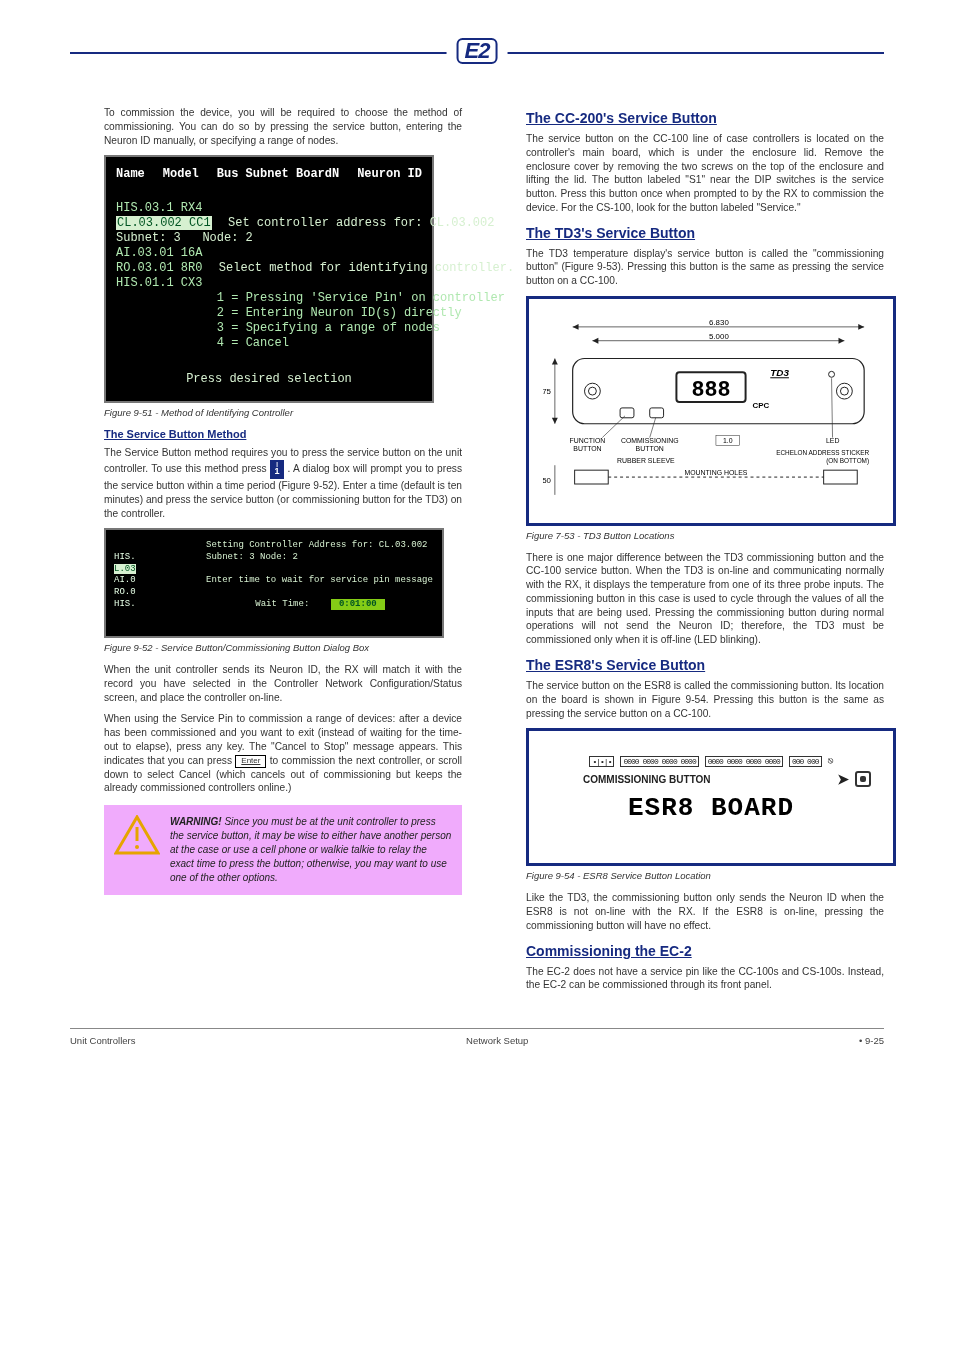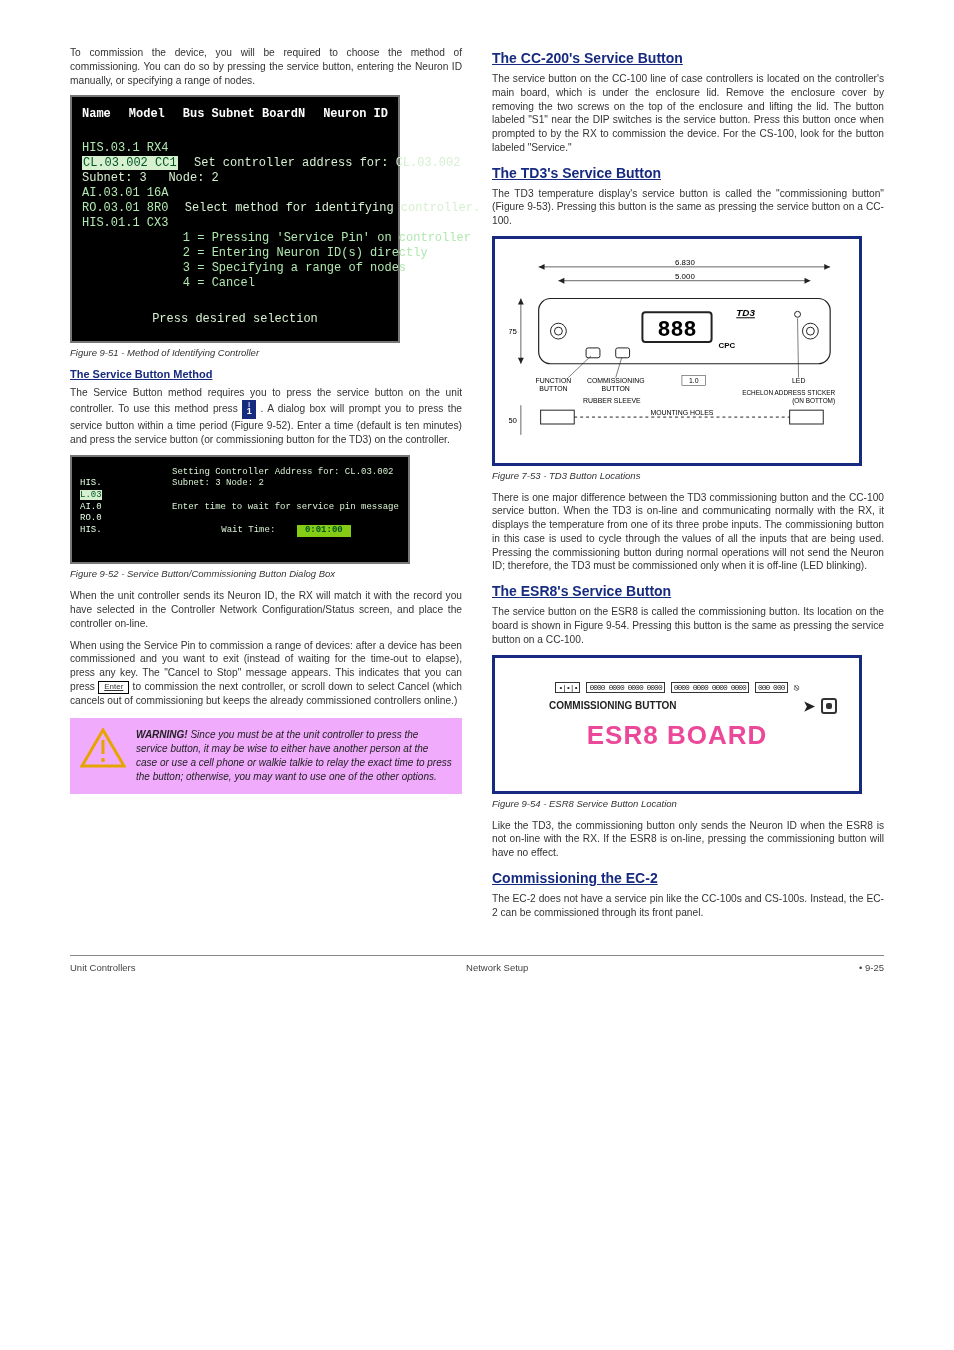--- a/index.html
+++ b/index.html
@@ -50,20 +50,21 @@
     display: inline-block;
     line-height: 22px;
   }
   .cols {
     display: flex;
     gap: 30px;
   }
   .col {
     flex: 1;
     min-width: 0;
+    margin-left: 34px;
   }
   .body-text {
     font-size: 10.2px;
     line-height: 1.35;
     text-align: justify;
     margin: 6px 0 8px 0;
     color: #333;
   }
   .subhead {
     font-size: 14px;
@@ -211,40 +212,43 @@
   }
   .esr-comm-row .lbl { margin-right: auto; margin-left: 40px; }
   .esr-comm-row .dot {
     width: 12px; height: 12px; border: 2px solid #333; border-radius: 3px;
     display: inline-block; position: relative;
   }
   .esr-comm-row .dot::after {
     content:''; position:absolute; inset:3px; background:#333; border-radius:2px;
   }
   .esr-title {
-    font-family: Liberation Sans, sans-serif;
+    font-family: Liberation Mono, monospace;
     font-weight: 800;
     font-size: 26px;
     letter-spacing: 1px;
-    color: #ec4899;
+    color: #000000;
   }
   .footer {
     margin-top: 28px;
     border-top: 1px solid #888;
     padding-top: 6px;
     font-size: 9.5px;
     color: #444;
     display: flex;
     justify-content: space-between;
   }
 </style>
 </head>
 <body>
 
 <div class="page">
+  <div class="top-rule">
+    <div class="logo-wrap"><span class="logo">E2</span></div>
+  </div>
 
   <div class="cols">
 
     <div class="col">
       <p class="body-text">To commission the device, you will be required to choose the method of commissioning. You can do so by pressing the service button, entering the Neuron ID manually, or specifying a range of nodes.</p>
 
       <div class="terminal">
         <div class="hdr">
           <span>Name</span>
           <span>Model</span>

